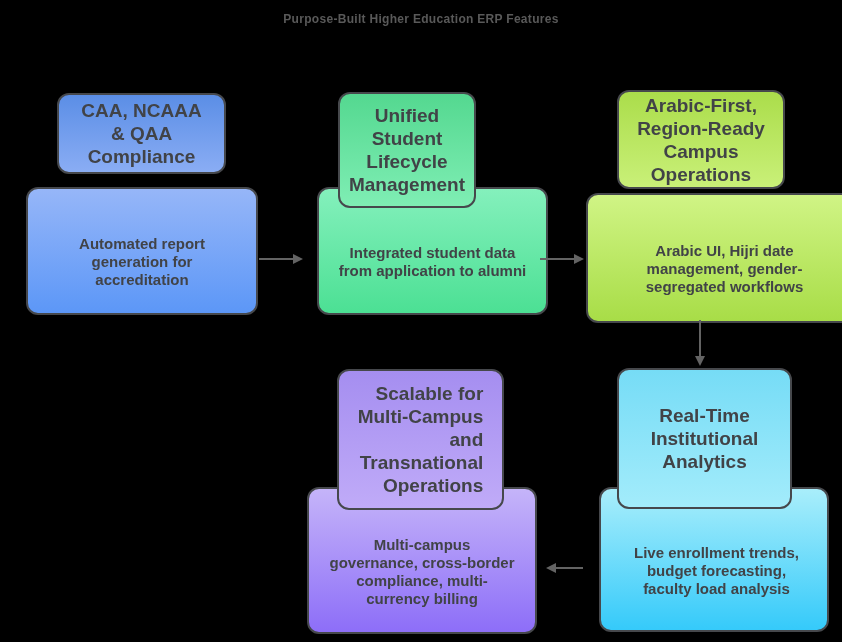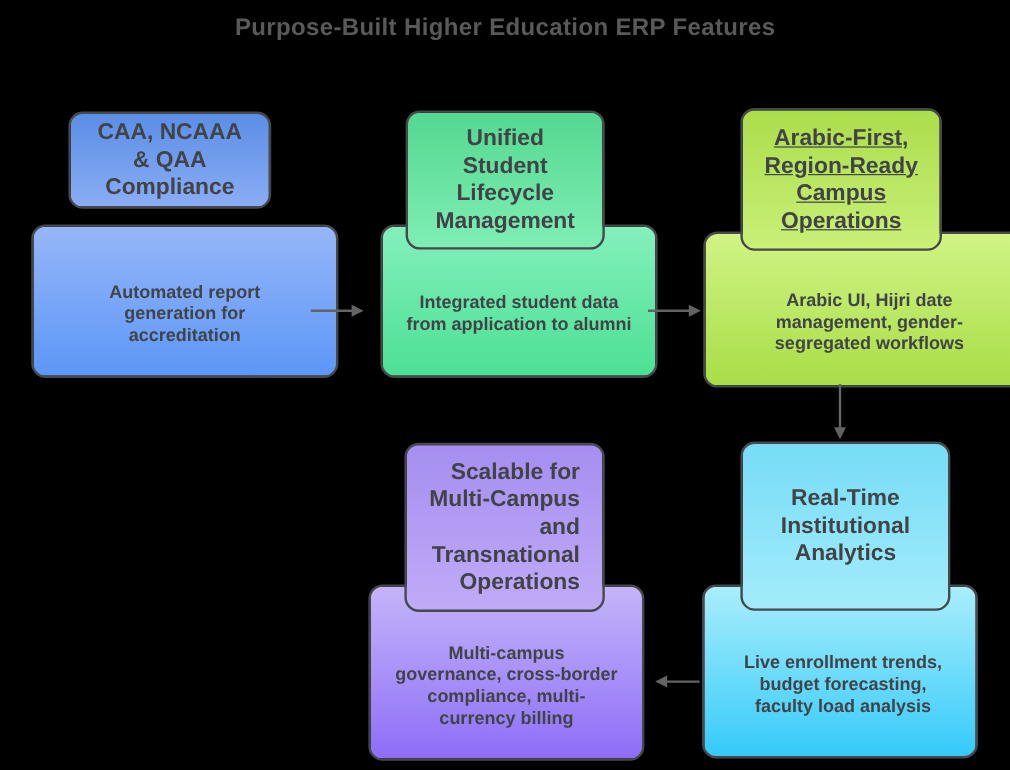--- a/index.html
+++ b/index.html
@@ -1,41 +1,41 @@
 <!DOCTYPE html>
 <html style="--background: #000000; --title-text: #595959; --card-text: #414347; --card-border: #46484c; --arrow: #636363; --blue-header-top: #5b8ee6; --blue-header-bottom: #8aadf4; --blue-body-top: #96b6f8; --blue-body-bottom: #5c97f7; --green-header-top: #54d890; --green-header-bottom: #7feeb4; --green-body-top: #84f0bc; --green-body-bottom: #4ce094; --lime-header-top: #abdd4b; --lime-header-bottom: #c9f078; --lime-body-top: #d0f485; --lime-body-bottom: #a8dd47; --cyan-header-top: #76dcf6; --cyan-header-bottom: #a3ecfb; --cyan-body-top: #a9eefb; --cyan-body-bottom: #35cafa; --purple-header-top: #a58ef0; --purple-header-bottom: #c0abf8; --purple-body-top: #c5b4f9; --purple-body-bottom: #8d6ef8;"><head>
 <meta charset="utf-8">
 <style>
   html,body{margin:0;padding:0;}
   body{background:#000;font-family:"Liberation Sans", sans-serif;}
   .canvas{position:relative;width:842px;height:642px;background:var(--background);overflow:hidden;}
   .title{position:absolute;top:12px;left:0;width:842px;text-align:center;
-         font-size:20px;font-weight:bold;letter-spacing:.3px;color:var(--title-text);}
+         font-size:12px;font-weight:bold;letter-spacing:.3px;color:var(--title-text);}
   .card{position:absolute;box-sizing:border-box;border:2px solid var(--card-border);
         border-radius:12px;display:flex;align-items:center;justify-content:center;
         text-align:center;font-weight:bold;color:var(--card-text);white-space:pre-line;}
   .hdr{font-size:19px;line-height:23px;z-index:2;padding:0 6px;}
   .bdy{font-size:15px;line-height:18px;z-index:1;padding-left:10px;padding-right:10px;}
 
-  .f1b{left:26px;top:187px;width:256px;height:128px;padding-top:21px;
+  .f1b{left:26px;top:187px;width:232px;height:128px;padding-top:21px;
        background:linear-gradient(var(--blue-body-top),var(--blue-body-bottom));}
   .f1h{left:57px;top:93px;width:169px;height:81px;
        background:linear-gradient(var(--blue-header-top),var(--blue-header-bottom));}
 
   .f2b{left:317px;top:187px;width:231px;height:128px;padding-top:21px;
        background:linear-gradient(var(--green-body-top),var(--green-body-bottom));}
-  .f2h{left:338px;top:92px;width:166px;height:116px;
+  .f2h{left:338px;top:92px;width:138px;height:116px;
        background:linear-gradient(var(--green-header-top),var(--green-header-bottom));}
 
   .f3b{left:586px;top:193px;width:277px;height:130px;padding-top:22px;
        background:linear-gradient(var(--lime-body-top),var(--lime-body-bottom));}
-  .f3h{left:617px;top:90px;width:168px;height:119px;
-       background:linear-gradient(var(--lime-header-top),var(--lime-header-bottom));text-decoration:underline;}
+  .f3h{left:617px;top:90px;width:168px;height:99px;
+       background:linear-gradient(var(--lime-header-top),var(--lime-header-bottom));}
 
-  .f4b{left:585px;top:487px;width:230px;height:145px;padding-top:22px;
+  .f4b{left:599px;top:487px;width:230px;height:145px;padding-top:22px;
        background:linear-gradient(var(--cyan-body-top),var(--cyan-body-bottom));padding-left:15px;}
   .f4h{left:617px;top:368px;width:175px;height:141px;
        background:linear-gradient(var(--cyan-header-top),var(--cyan-header-bottom));}
 
   .f5b{left:307px;top:487px;width:230px;height:147px;padding-top:23px;
        background:linear-gradient(var(--purple-body-top),var(--purple-body-bottom));}
   .f5h{left:337px;top:369px;width:167px;height:141px;
        background:linear-gradient(var(--purple-header-top),var(--purple-header-bottom));text-align:right;}
 
   .arrows{position:absolute;left:0;top:0;z-index:3;pointer-events:none;}

